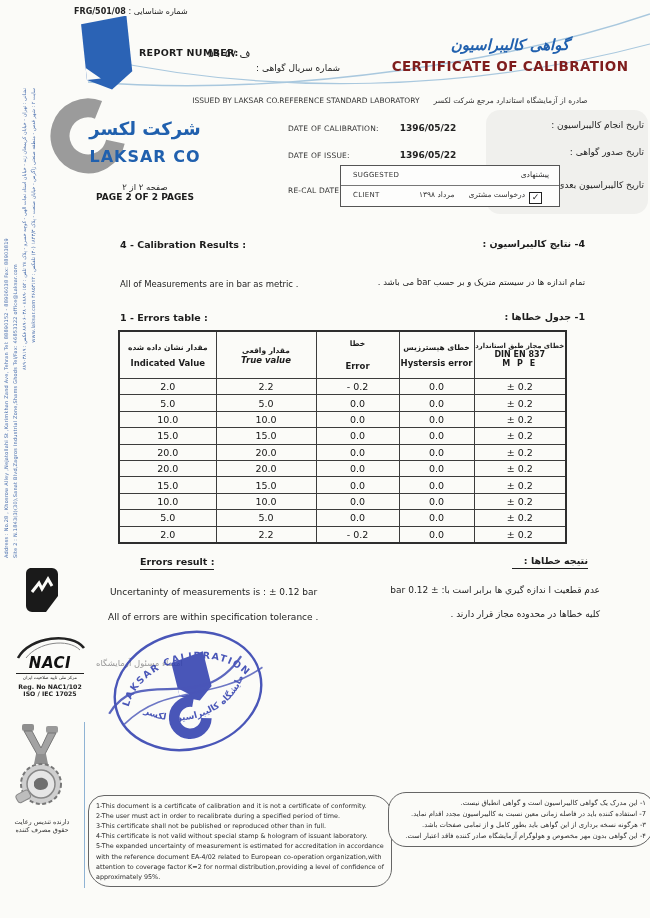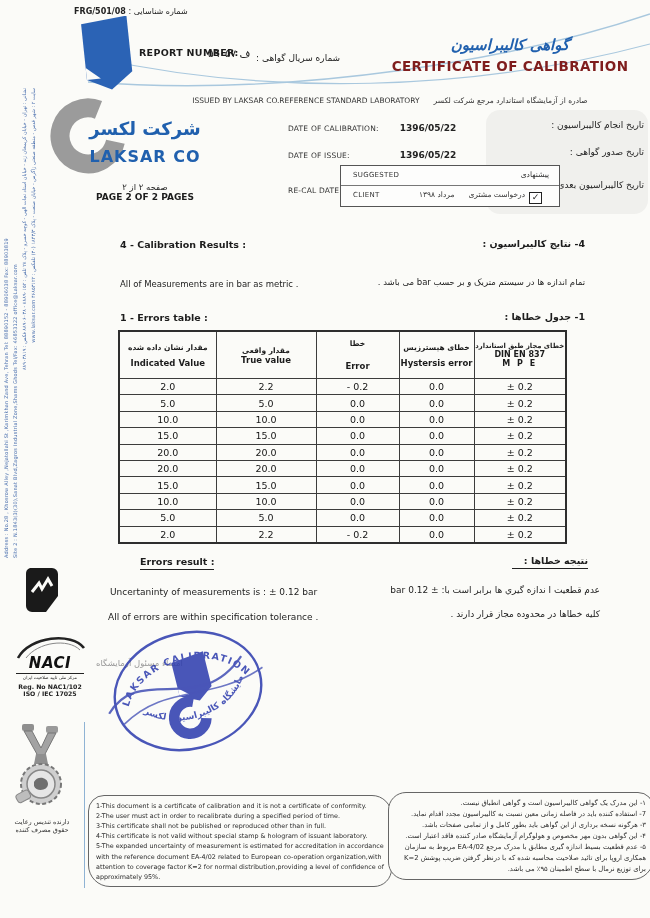--- a/index.html
+++ b/index.html
@@ -83,21 +83,21 @@
     </g>
   </svg>
 
   <div class="abs idline rtl" style="left:74px;top:7px;">
     <span>شماره شناسایی :</span>
     <span class="b" style="direction:ltr;unicode-bidi:embed;">FRG/501/08</span>
   </div>
 
   <div class="abs report-label" style="left:107px;top:47px;">REPORT NUMBER:</div>
   <div class="abs report-val rtl" style="left:208px;top:47px;">ف ۵۹۰۵۷</div>
-  <div class="abs serial-fa rtl" style="left:256px;top:53px;">شماره سریال گواهی :</div>
+  <div class="abs serial-fa rtl" style="left:256px;top:63px;">شماره سریال گواهی :</div>
 
   <div class="abs title-fa rtl" style="left:385px;top:36px;width:250px;text-align:center;">گواهی کالیبراسیون</div>
   <div class="abs title-en" style="left:375px;top:58px;width:270px;text-align:center;">CERTIFICATE OF CALIBRATION</div>
 
   <div class="abs issued" style="left:160px;top:96px;width:460px;display:flex;gap:14px;justify-content:center;">
     <span>ISSUED BY LAKSAR CO.REFERENCE STANDARD LABORATORY</span>
     <span class="rtl">صادره از آزمایشگاه استاندارد مرجع شرکت لکسر</span>
   </div>
 
   <div class="abs" style="left:70px;top:118px;width:150px;text-align:center;">
@@ -150,21 +150,21 @@
           <col style="width:92px">
       </colgroup>
       <thead>
         <tr>
           <th>
             <span class="hfa rtl">مقدار نشان داده شده</span>
             <span class="hen" style="margin-top:6px;">Indicated Value</span>
           </th>
           <th>
             <span class="hfa rtl">مقدار واقعی</span>
-            <span class="hen" style="margin-top:0;">True value</span>
+            <span class="hen" style="margin-top:0;font-style:italic;">True value</span>
           </th>
           <th>
             <span class="hfa rtl">خطا</span>
             <span class="hen" style="margin-top:13px;">Error</span>
           </th>
           <th>
             <span class="hfa rtl">خطای هیسترزیس</span>
             <span class="hen" style="margin-top:6px;">Hystersis error</span>
           </th>
           <th>
@@ -325,21 +325,20 @@
         <div>4-This certificate is not valid without special stamp &amp; hologram of issuant laboratory.</div>
         <div>5-The expanded uncertainty of measurement is estimated for accreditation in accordance with the reference document EA-4/02 related to European co-operation organization,with attention to coverage factor K=2 for normal distribution,providing a level of confidence of approximately 95%.</div>
       </div>
   </div>
   <div class="abs fnbox fnbox-fa" style="left:388px;top:792px;width:250px;">
     <div class="fn-fa">
         <div>۱- این مدرک یک گواهی کالیبراسیون است و گواهی انطباق نیست.</div>
         <div>7- استفاده کننده باید در فاصله زمانی معین نسبت به کالیبراسیون مجدد اقدام نماید.</div>
         <div>۳- هرگونه نسخه برداری از این گواهی باید بطور کامل و از تمامی صفحات باشد.</div>
         <div>۴- این گواهی بدون مهر مخصوص و هولوگرام آزمایشگاه صادر کننده فاقد اعتبار است.</div>
-        <div>۵- عدم قطعیت بسیط اندازه گیری مطابق با مدرک مرجع EA-4/02 مربوط به سازمان همکاری اروپا برای تائید صلاحیت محاسبه شده که با درنظر گرفتن ضریب پوشش K=2 برای توزیع نرمال با سطح اطمینان ۹۵٪ می باشد.</div>
       </div>
   </div>
 
   <div class="vtext" style="left:3px;top:558px;">Address : No.28 , Khosrow Alley ,Nejatollahi St ,Karimkhan Zand Ave, Tehran      Tel: 88890152 - 88906038      Fax: 88903819</div>
   <div class="vtext" style="left:12px;top:558px;">Site 2 : N.1843(3)(30),Sanat Blvd,Zagros Industrial Zone,Shams Ghods      Tel/Fax: 46853122      office@Laksar.com</div>
   <div class="vtext rtl" style="left:21px;top:558px;">نشانی : تهران - خیابان کریمخان زند - خیابان استاد نجات الهی - کوچه خسرو - پلاک ۲۸    تلفن : ۸۸۸۹۰۱۵۲ - ۸۸۹۰۶۰۳۸    فکس : ۸۸۹۰۳۸۱۹</div>
   <div class="vtext rtl" style="left:30px;top:558px;">سایت ۲ : شهر قدس - منطقه صنعتی زاگرس - خیابان صنعت - پلاک ۱۸۴۳/۳ (۳۰)    تلفکس : ۴۶۸۵۳۱۲۲    www.laksar.com</div>
 
 </div>
 

